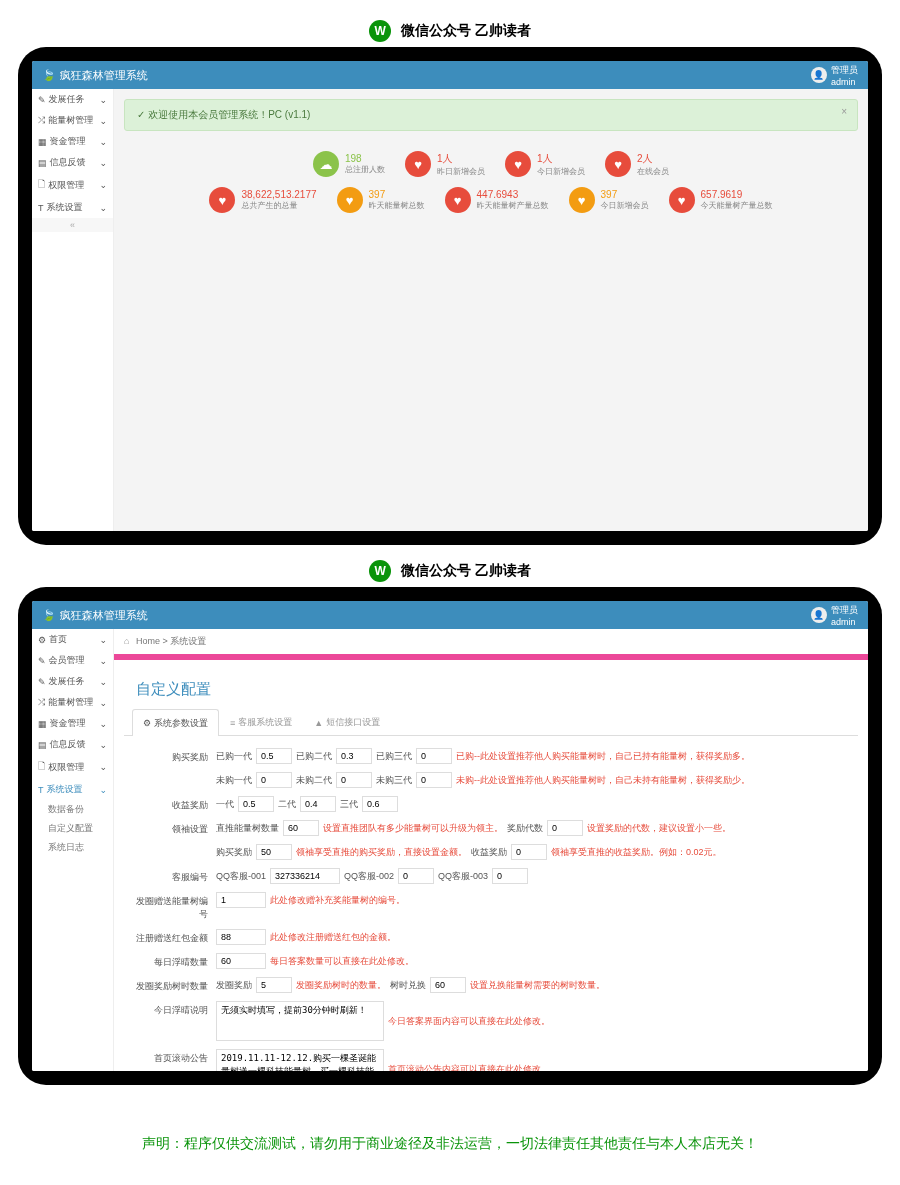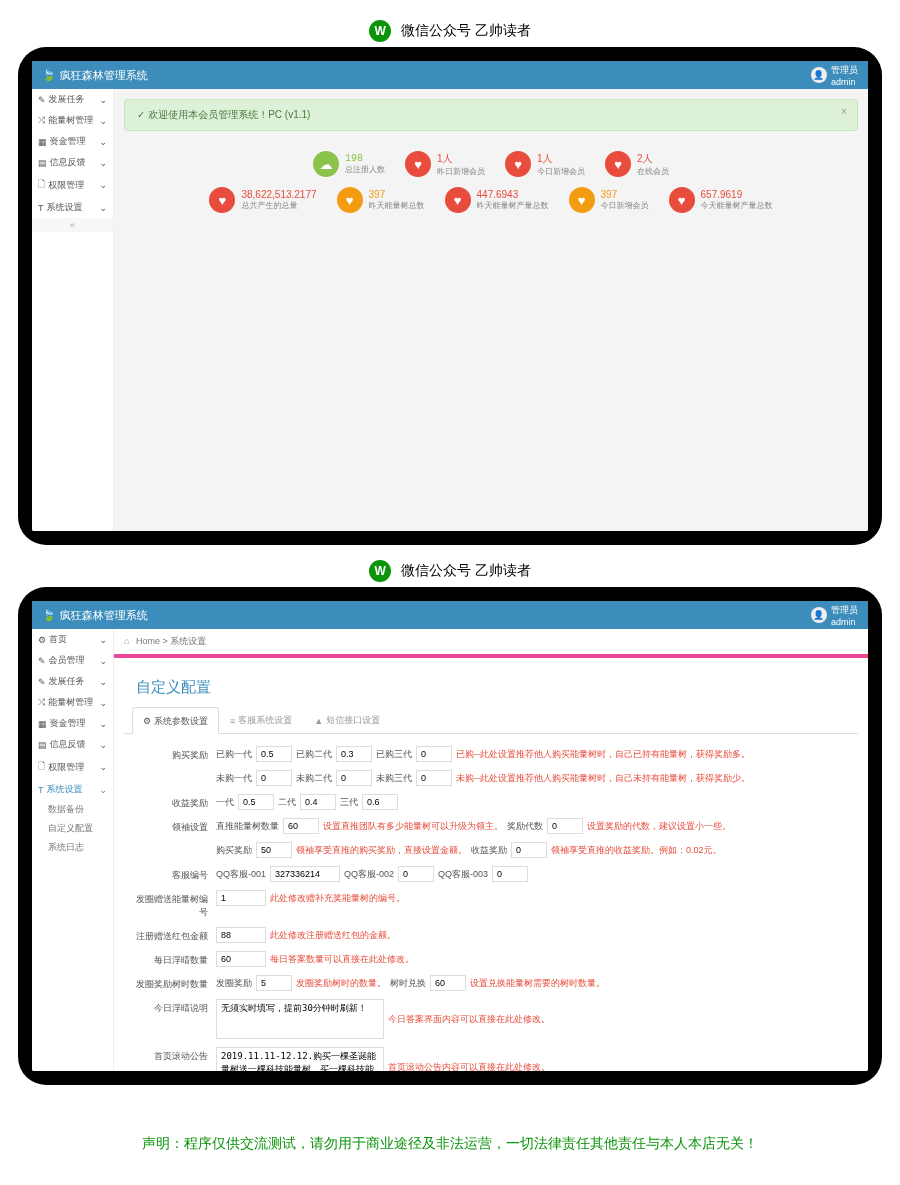--- a/index.html
+++ b/index.html
@@ -1,19 +1,19 @@
 <!DOCTYPE html>
 <html><head>
 <meta charset="utf-8">
 <style>
 * { margin: 0; padding: 0; box-sizing: border-box; }
 body { background: #fff; font-family: "Microsoft YaHei", Arial, sans-serif; font-size: 11px; }
 .watermark { text-align: center; color: #fff; font-weight: bold; padding: 5px 0; font-size: 14px; margin-top: 15px; }
 .watermark .wicon { display: inline-block; width: 22px; height: 22px; background: #0a940a; border-radius: 50%; vertical-align: middle; margin-right: 6px; line-height: 22px; color: #fff; font-size: 12px; }
-.watermark span.t { color: #000; font-weight: normal; vertical-align: middle; }
+.watermark span.t { color: #000; font-weight: bold; vertical-align: middle; }
 
 .monitor { background: #000; border-radius: 28px; padding: 14px; margin: 0 auto 30px; width: 864px; position: relative; }
 .screen { background: #fff; border-radius: 2px; overflow: hidden; height: 470px; position: relative; }
 
 .topbar { background: #3d8dbc; height: 28px; display: flex; align-items: center; justify-content: space-between; padding: 0 10px; color: #fff; }
 .topbar .brand { display: flex; align-items: center; gap: 4px; font-size: 11px; }
 .topbar .user { display: flex; align-items: center; gap: 4px; font-size: 9px; }
 .topbar .avatar { width: 16px; height: 16px; background: #eee; border-radius: 50%; display: inline-flex; align-items: center; justify-content: center; color: #555; }
 
 .layout { display: flex; height: calc(100% - 28px); }
@@ -31,27 +31,27 @@
 .stats { padding: 10px 20px; }
 .stat-row { display: flex; justify-content: center; gap: 20px; margin-bottom: 10px; }
 .stat { display: flex; align-items: center; gap: 6px; }
 .stat .circle { width: 26px; height: 26px; border-radius: 50%; display: flex; align-items: center; justify-content: center; color: #fff; font-size: 13px; }
 .stat .txt .val { font-size: 10px; }
 .stat .txt .lbl { font-size: 8px; color: #888; }
 .c-green { background: #8bc34a; }
 .c-red { background: #e74c3c; }
 .c-orange { background: #f39c12; }
 .v-red { color: #e74c3c; }
-.v-green { color: #8bc34a; font-family: Liberation Mono, monospace; }
+.v-green { color: #8bc34a; }
 .v-orange { color: #f39c12; }
 
 .apple-logo { position: absolute; bottom: 2px; left: 50%; transform: translateX(-50%); color: #ccc; font-size: 14px; }
 
 
-.breadcrumb { padding: 6px 10px; font-size: 9px; color: #777; background: #fff; border-bottom: 4px solid #ec4899; }
+.breadcrumb { padding: 6px 10px; font-size: 9px; color: #777; background: #fff; border-bottom: 6px solid #ec4899; }
 .breadcrumb .home-icon { color: #888; margin-right: 4px; }
 .panel { margin: 10px; background: #fff; }
 .panel h2 { color: #3d8dbc; font-size: 15px; font-weight: normal; padding: 10px 12px; }
 .tabs { display: flex; border-bottom: 1px solid #ddd; padding: 0 8px; }
 .tabs .tab { padding: 6px 10px; font-size: 9px; color: #999; cursor: pointer; border: 1px solid transparent; border-bottom: none; display: flex; align-items: center; gap: 3px; }
 .tabs .tab.active { border-color: #ddd; background: #fff; color: #555; border-radius: 3px 3px 0 0; margin-bottom: -1px; }
 
 .form { padding: 12px; }
 .frow { display: flex; align-items: flex-start; margin-bottom: 8px; font-size: 9px; }
 .frow .flabel { width: 80px; text-align: right; color: #555; padding-right: 8px; padding-top: 3px; flex-shrink: 0; }

